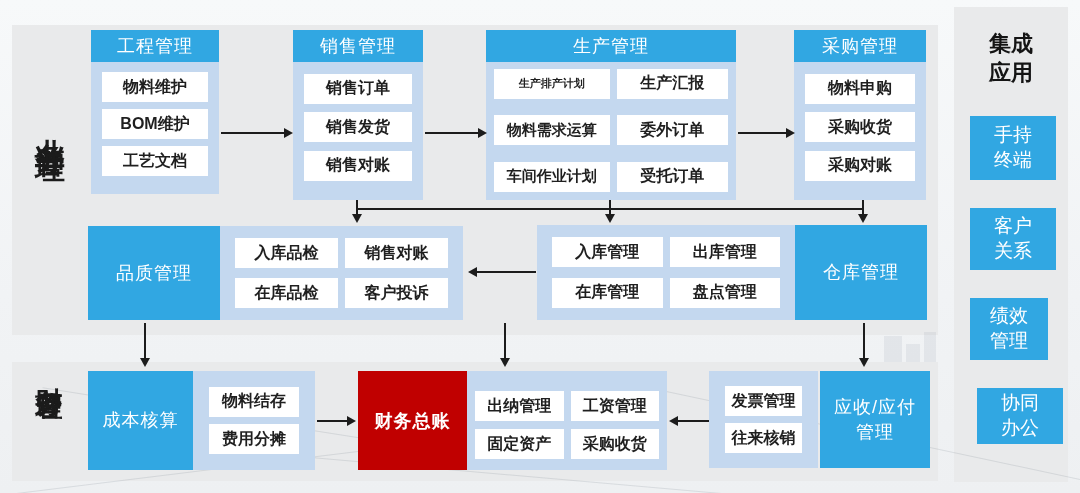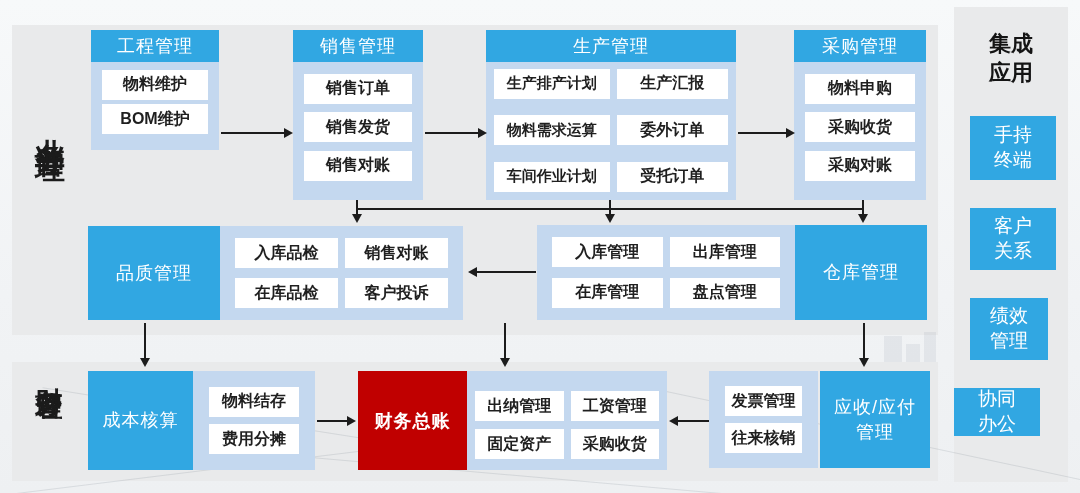--- a/index.html
+++ b/index.html
@@ -65,41 +65,42 @@
   <div class="decor faintline" style="left:590px;top:430px;width:520px;transform:rotate(12deg)"></div>
   <div class="decor faintline" style="left:40px;top:420px;width:420px;transform:rotate(9deg)"></div>
   <div class="decor faintrect" style="left:884px;top:336px;width:18px;height:26px"></div>
   <div class="decor faintrect" style="left:906px;top:344px;width:14px;height:18px"></div>
   <div class="decor faintrect" style="left:924px;top:332px;width:12px;height:30px"></div>
   <div class="decor faintrect" style="left:962px;top:560px;width:0;height:0"></div>
 
   <div class="vlabel" style="left:29px;top:114px;font-size:30px">业务管理</div>
   <div class="vlabel" style="left:31px;top:366px;font-size:27px;letter-spacing:2px">财务管理</div>
 
-  <div class="col" style="left:91px;top:30px;width:128px;height:120px">
+  <div class="col" style="left:91px;top:30px;width:128px;height:164px">
     <div class="col-h">工程管理</div>
     <div class="col-b">
       <div class="wi">物料维护</div>
       <div class="wi">BOM维护</div>
+      <div class="wi">工艺文档</div>
     </div>
   </div>
 
   <div class="col" style="left:293px;top:30px;width:130px;height:170px">
     <div class="col-h">销售管理</div>
     <div class="col-b">
       <div class="wi">销售订单</div>
       <div class="wi">销售发货</div>
       <div class="wi">销售对账</div>
     </div>
   </div>
 
   <div class="col" style="left:486px;top:30px;width:250px;height:170px">
     <div class="col-h">生产管理</div>
     <div class="col-b2">
-      <div class="wi" style="font-size:15px">生产排产计划</div>
+      <div class="wi" style="font-size:11px">生产排产计划</div>
       <div class="wi">生产汇报</div>
       <div class="wi" style="font-size:15px">物料需求运算</div>
       <div class="wi">委外订单</div>
       <div class="wi" style="font-size:15px">车间作业计划</div>
       <div class="wi">受托订单</div>
     </div>
   </div>
 
   <div class="col" style="left:794px;top:30px;width:132px;height:170px">
     <div class="col-h">采购管理</div>
@@ -156,21 +157,21 @@
 管理</div>
 
   <div class="side-title" style="left:954px;top:30px;width:114px">集成
 应用</div>
   <div class="side-box" style="left:970px;top:116px;width:86px;height:64px">手持
 终端</div>
   <div class="side-box" style="left:970px;top:208px;width:86px;height:62px">客户
 关系</div>
   <div class="side-box" style="left:970px;top:298px;width:78px;height:62px">绩效
 管理</div>
-  <div class="side-box" style="left:954px;top:388px;width:86px;height:48px">协同
+  <div class="side-box" style="left:977px;top:388px;width:86px;height:56px">协同
 办公</div>
 
   <div class="hl" style="left:221px;top:132px;width:64px"></div>
   <div class="ah ah-r" style="left:284px;top:128px"></div>
   <div class="hl" style="left:425px;top:132px;width:54px"></div>
   <div class="ah ah-r" style="left:478px;top:128px"></div>
   <div class="hl" style="left:738px;top:132px;width:49px"></div>
   <div class="ah ah-r" style="left:786px;top:128px"></div>
 
   <div class="hl" style="left:356px;top:208px;width:508px"></div>

